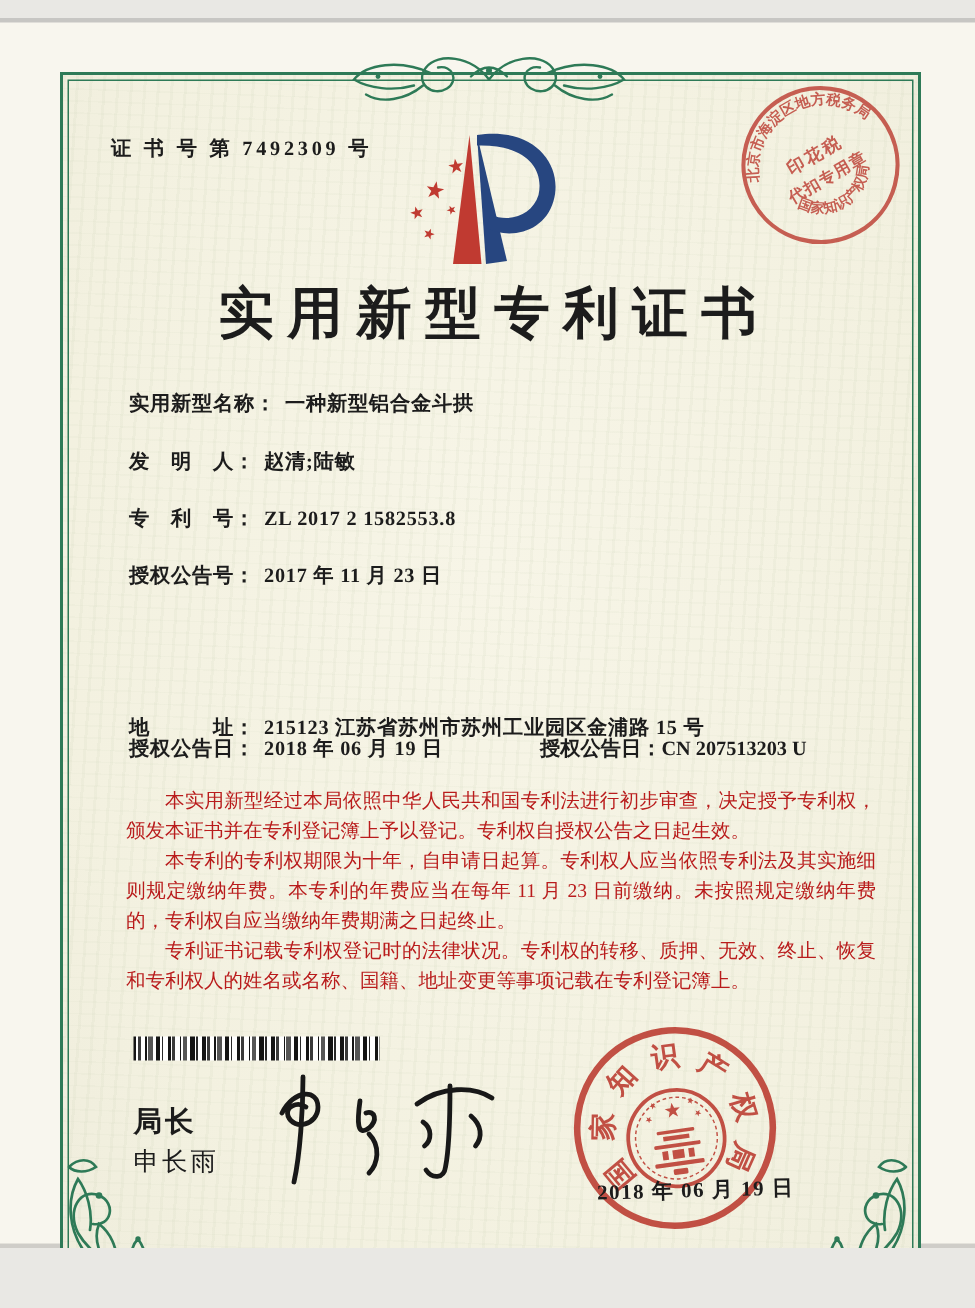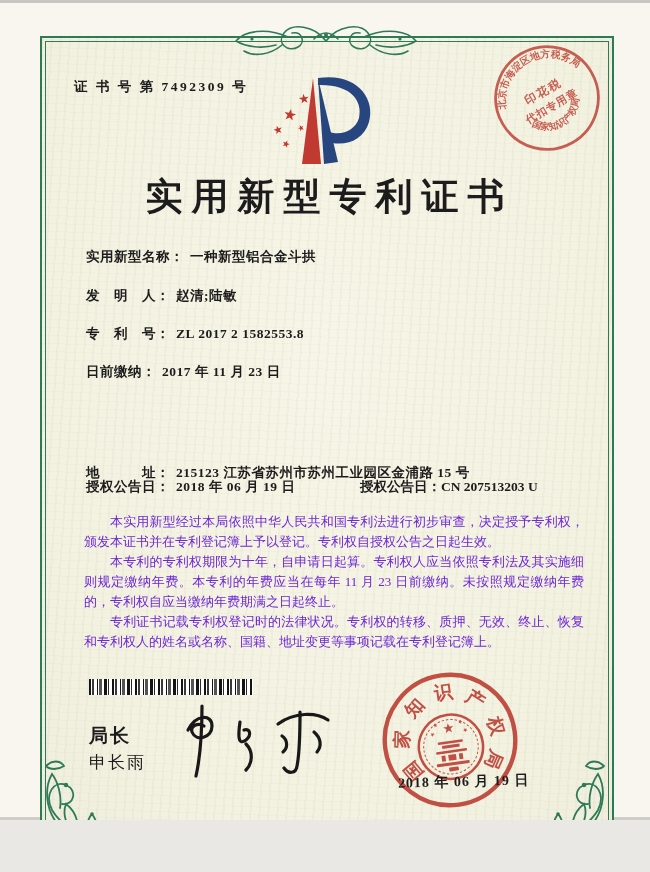--- a/index.html
+++ b/index.html
@@ -1,16 +1,16 @@
 <!DOCTYPE html>
 <html><head>
 <meta charset="utf-8">
 <style>
   html,body{margin:0;padding:0;background:#e9e8e4;}
-  #page{position:relative;width:650px;height:820px;margin:0 auto;overflow:hidden;
+  #page{position:relative;width:650px;height:820px;margin:12px auto;overflow:hidden;
         background:#f8f6ee;font-family:"Liberation Serif","DejaVu Serif",serif;color:#1c1c1c;}
   .edge-top{position:absolute;left:0;top:0;width:650px;height:3px;background:#c7c6c3;}
   .edge-bottom{position:absolute;left:0;bottom:0;width:650px;height:3px;background:#cfcdc8;}
 
   .frame{position:absolute;left:40px;top:36px;width:570px;height:810px;
          border:2.5px solid #2e7a57;
          background:
            repeating-linear-gradient(94deg, rgba(187,198,166,.10) 0 2px, rgba(0,0,0,0) 2px 9px),
            repeating-linear-gradient(2deg, rgba(190,202,172,.08) 0 1px, rgba(0,0,0,0) 1px 8px),
            radial-gradient(ellipse at 50% 40%, #f7f5e7 0%, #f3f1e0 70%, #efeddc 100%);}
@@ -19,21 +19,21 @@
   .abs{position:absolute;}
   .cert-no{left:74px;top:78px;font-size:13.5px;font-weight:600;letter-spacing:2.5px;}
   .title{left:40px;top:172px;width:570px;text-align:center;font-size:37px;font-weight:bold;
          letter-spacing:9px;text-indent:9px;}
 
   .row{left:86px;font-size:13.5px;font-weight:600;letter-spacing:.5px;white-space:nowrap;}
   .row .val{margin-left:6px;}
   .row-gazette{left:360px;top:478px;font-size:13.5px;font-weight:600;white-space:nowrap;}
 
   .paras{left:84px;top:512px;width:500px;font-size:13px;line-height:20px;text-align:justify;
-         color:#6d28d9;}
+         color:#b91c1c;}
   .paras p{margin:0;text-indent:2em;}
 
   .barcode{left:89px;top:679px;width:164px;height:16px;
     background:repeating-linear-gradient(90deg,
       #141414 0 2px,#fff 2px 3px,#3a3a3a 3px 5px,#fff 5px 8px,
       #141414 8px 9px,#fff 9px 10px,#555 10px 13px,#fff 13px 15px,
       #141414 15px 18px,#fff 18px 19px,#2a2a2a 19px 20px,#fff 20px 23px);}
 
   .sig-title{left:89px;top:723px;font-size:19px;font-weight:bold;letter-spacing:2px;
              font-family:Liberation Mono, monospace;}
@@ -154,21 +154,21 @@
   <div class="abs row" style="top:248px">
     <span>实用新型名称：</span><span class="val">一种新型铝合金斗拱</span>
   </div>
   <div class="abs row" style="top:287px">
     <span>发　明　人：</span><span class="val">赵清;陆敏</span>
   </div>
   <div class="abs row" style="top:325px">
     <span>专　利　号：</span><span class="val">ZL 2017 2 1582553.8</span>
   </div>
   <div class="abs row" style="top:363px">
-    <span>日前缴纳：</span><span class="val">2017 年 11 月 23 日</span>
+    <span>授权公告号：</span><span class="val">2017 年 11 月 23 日</span>
   </div>
   <div class="abs row" style="top:464px">
     <span>地　　　址：</span><span class="val">215123 江苏省苏州市苏州工业园区金浦路 15 号</span>
   </div>
   <div class="abs row" style="top:478px">
     <span>授权公告日：</span><span class="val">2018 年 06 月 19 日</span>
   </div>
   <div class="abs row-gazette">
     <span>授权公告日：</span><span class="val">CN 207513203 U</span>
   </div>

